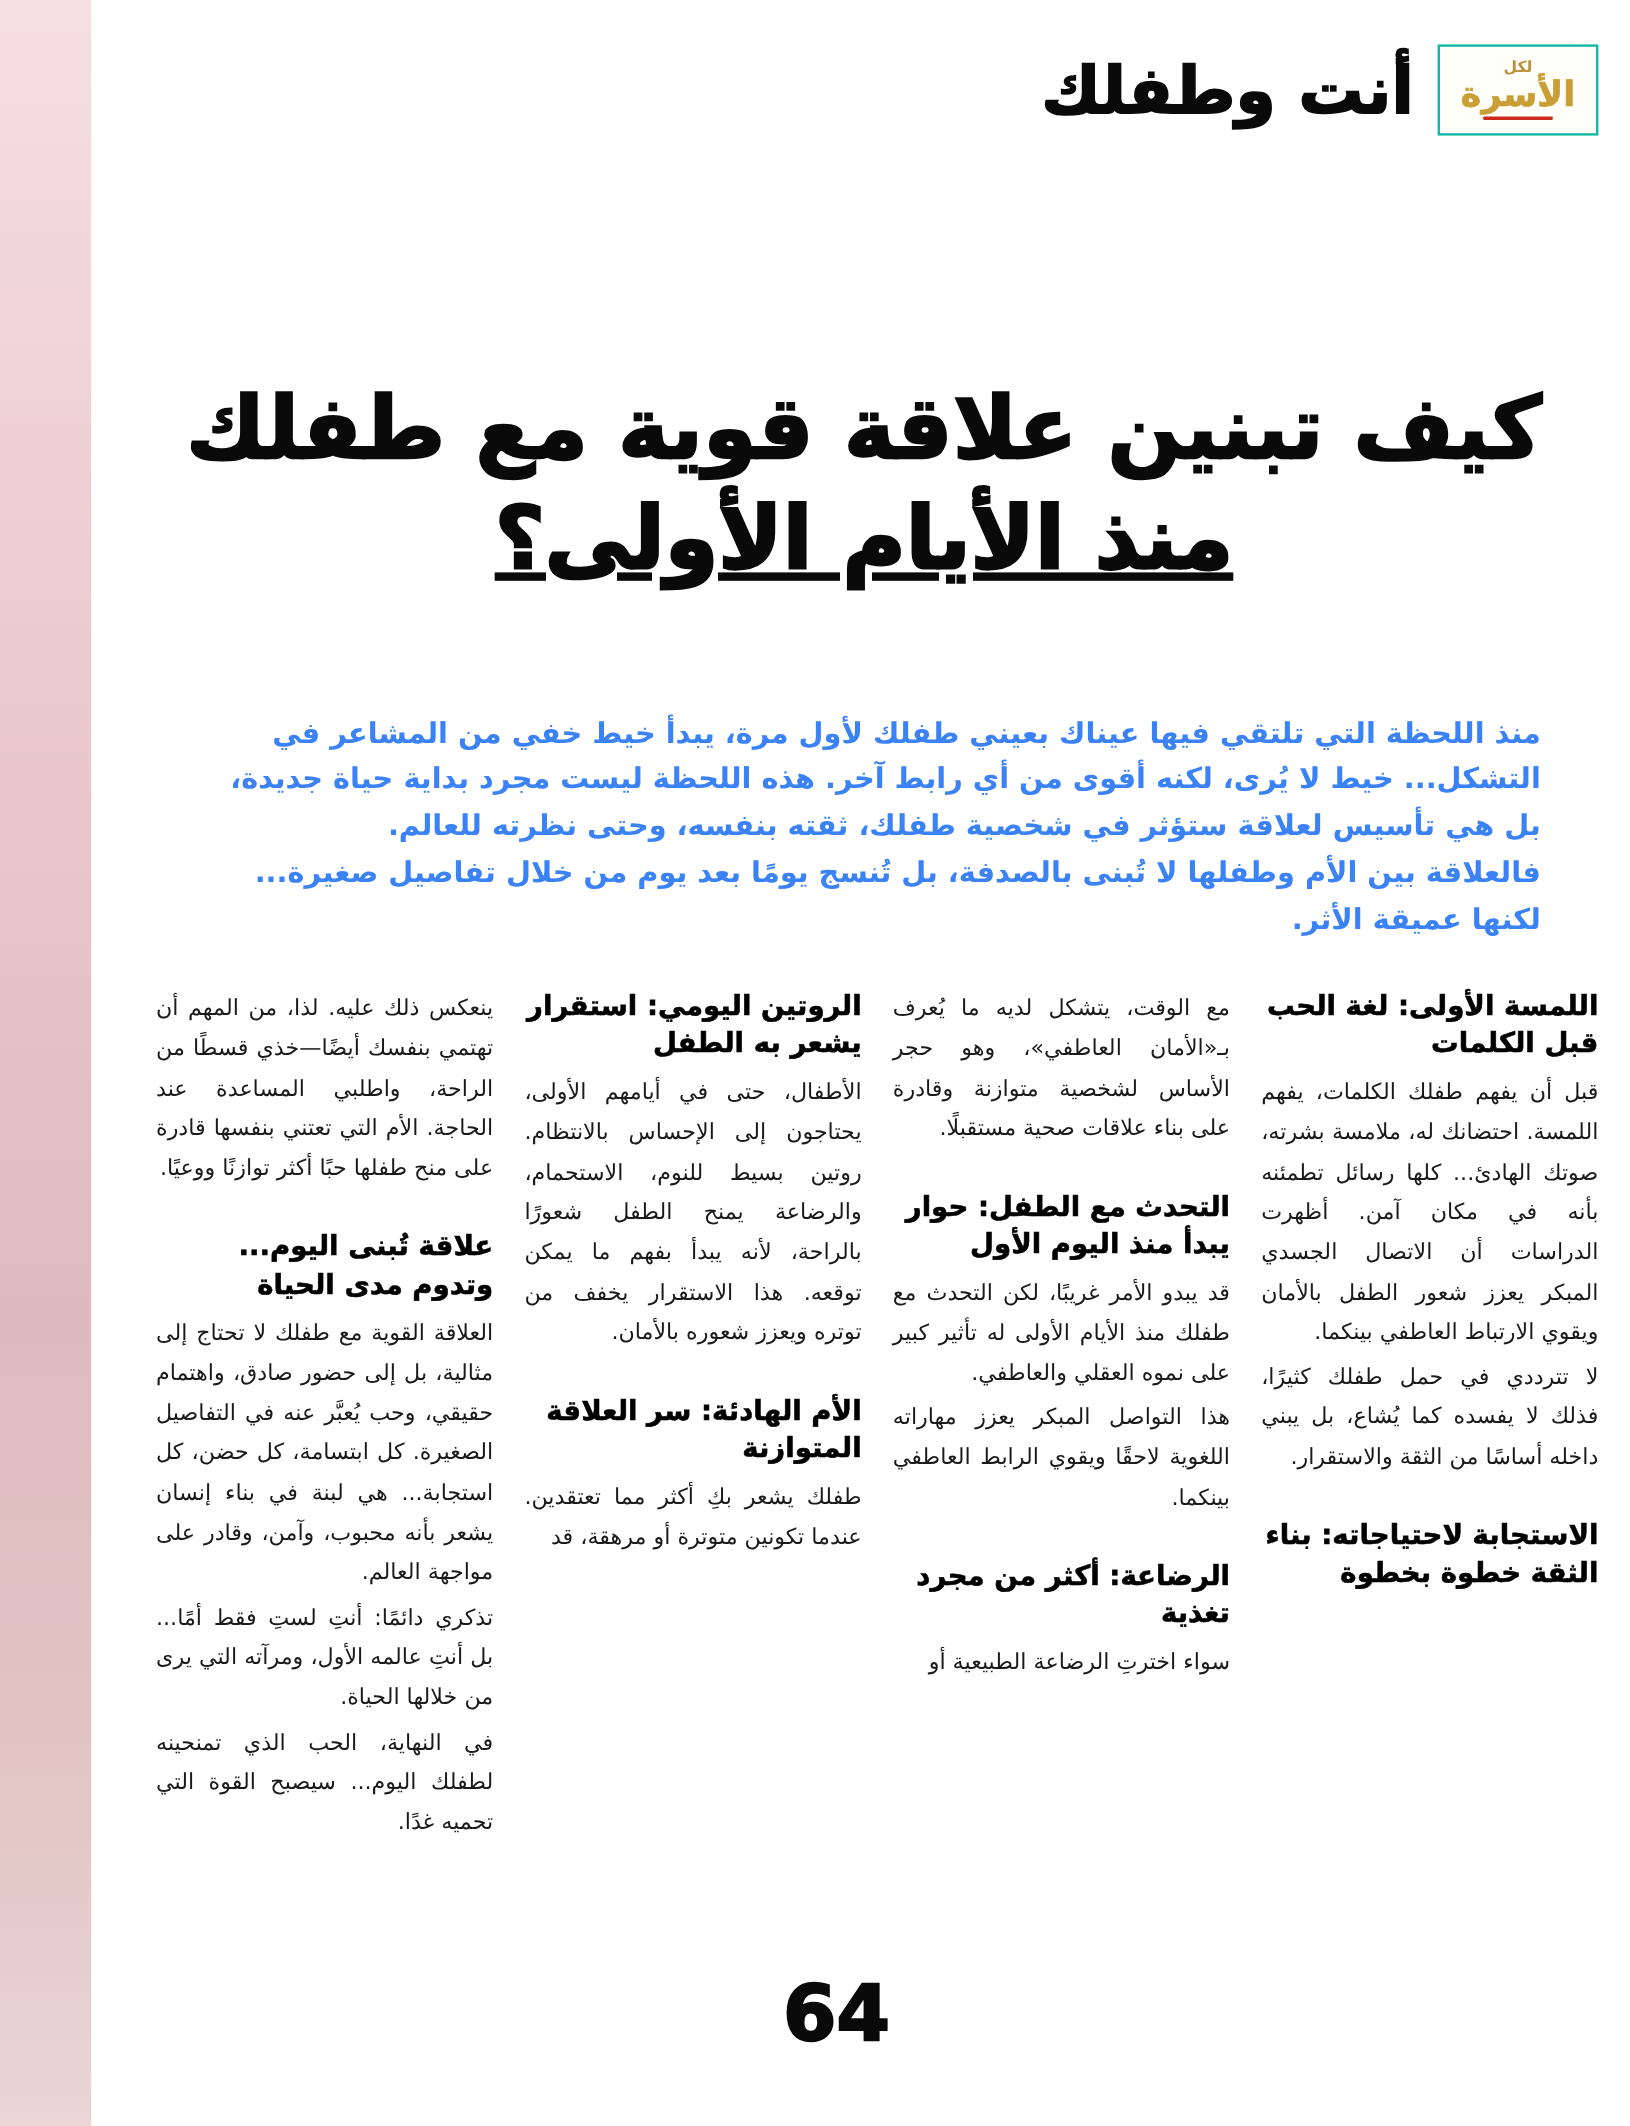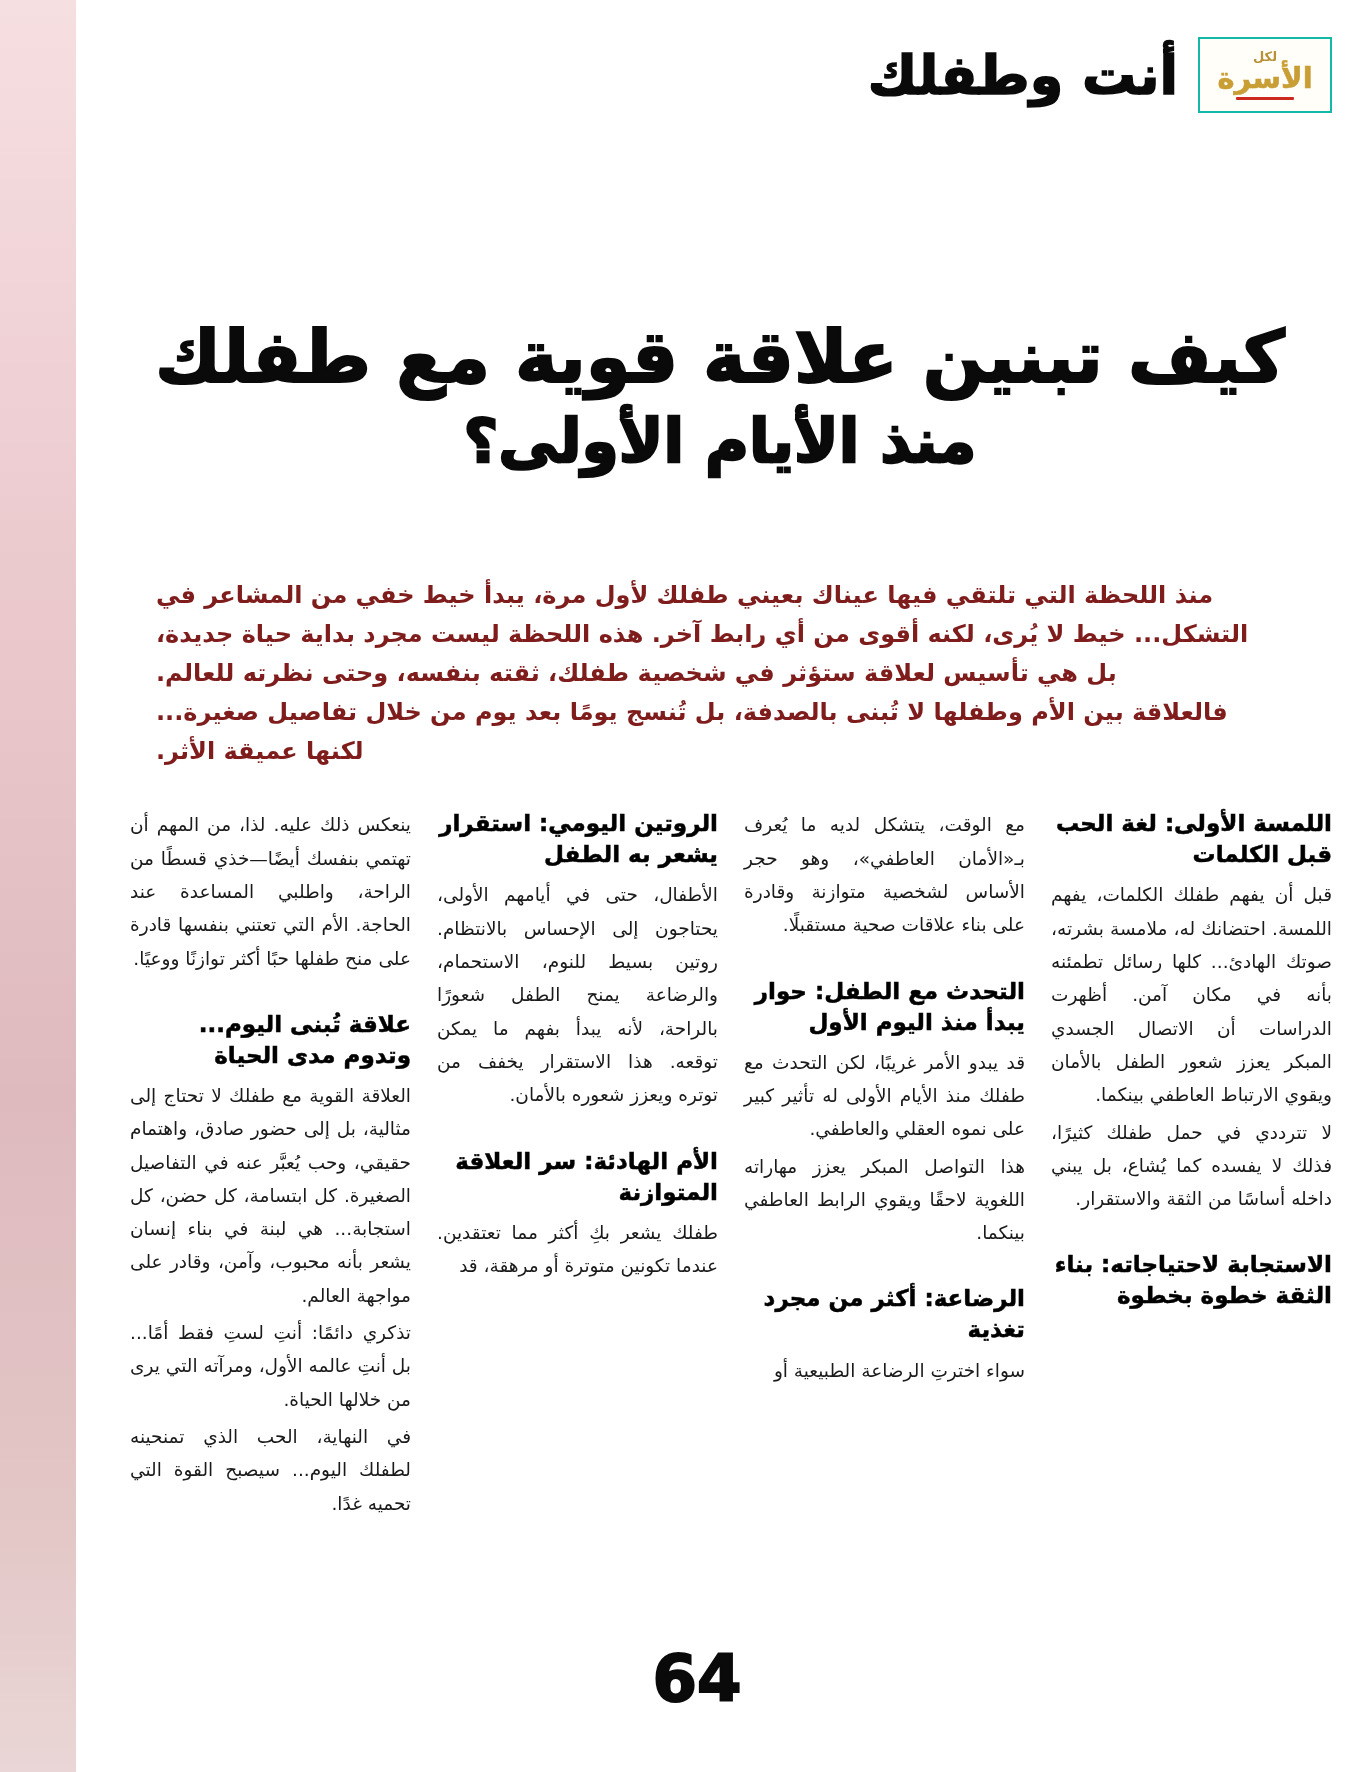--- a/index.html
+++ b/index.html
@@ -62,33 +62,34 @@
     font-weight: bold;
   }
   .headline .line1 {
     display: block;
     font-size: 72px;
     line-height: 1.25;
     -webkit-text-stroke: 2px #0a0a0a;
   }
   .headline .line2 {
     display: block;
-    font-size: 60px;
+    font-size: 72px;
     line-height: 1.3;
+    text-decoration: underline;
     -webkit-text-stroke: 2.4px #0a0a0a;
   }
   
   .intro {
     max-width: 1128px;
     margin: 96px auto 0 auto;
-    text-align: left;
+    text-align: right;
     font-size: 24px;
     font-weight: bold;
     line-height: 1.62;
-    color: #7f1d1d;
+    color: #3b82f6;
   }
   .intro p { margin: 0; }
   
   .columns {
     display: flex;
     gap: 26px;
     margin-top: 38px;
     padding-left: 22px;
   }
   .col {

